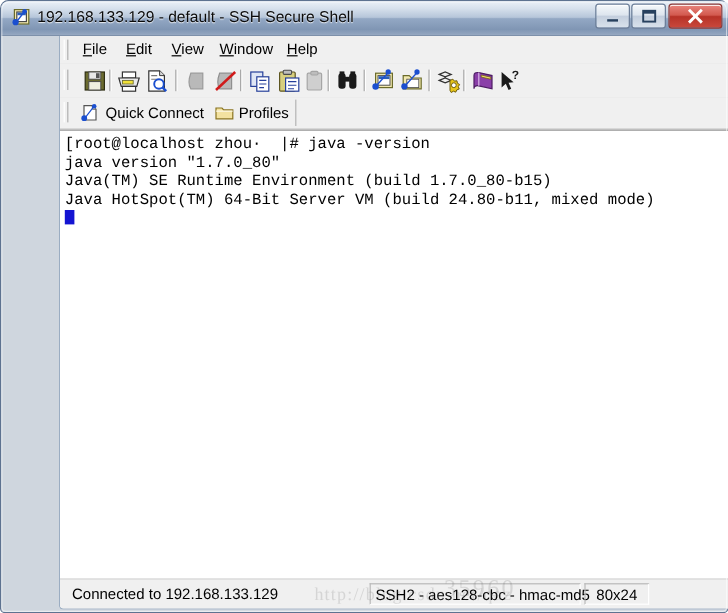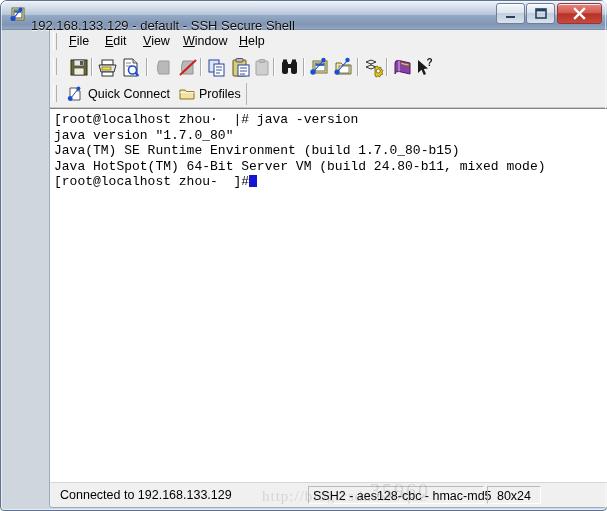--- a/index.html
+++ b/index.html
@@ -52,21 +52,20 @@
     width: 17px; height: 17px;
   }
   #title-text {
     position: absolute;
     left: 30px; top: 5px;
     font-size: 13px;
     color: #0a0a0a;
     font-family: "Liberation Sans", sans-serif;
     text-shadow: 0 1px 1px rgba(255,255,255,0.9);
     white-space: nowrap;
-    margin-top: 12px;
   }
   .winbtn {
     position: absolute;
     top: 2px;
     height: 21px;
     border: 1px solid #6d7f99;
     border-radius: 3px;
     box-sizing: border-box;
     background: linear-gradient(to bottom, #f5f8fb 0%, #dde5ee 45%, #c3cedd 50%, #d9e2ec 100%);
     box-shadow: inset 0 1px 0 rgba(255,255,255,0.85);
@@ -535,21 +534,21 @@
 
       <span id="cb-divider"></span>
     </div>
 
     <div id="terminal-wrap">
       <div id="terminal">
         <div class="term-line">[root@localhost zhou·  |# java -version</div>
         <div class="term-line">java version "1.7.0_80"</div>
         <div class="term-line">Java(TM) SE Runtime Environment (build 1.7.0_80-b15)</div>
         <div class="term-line">Java HotSpot(TM) 64-Bit Server VM (build 24.80-b11, mixed mode)</div>
-        <div class="term-line"><span>[root@localhost zhou-  ]#</span><span class="cursor"></span></div>
+        <div class="term-line"><span class="cursor"></span></div>
       </div>
 
       <div id="term-scroll">
         <div class="sb-arrow" id="sb-up">
           <svg width="14" height="15" viewBox="0 0 14 15">
               <path d="M7 5 L11 10 L3 10 Z" fill="#5a5a5a"></path>
             </svg>
         </div>
         <div id="sb-thumb">
           <span class="grip">

